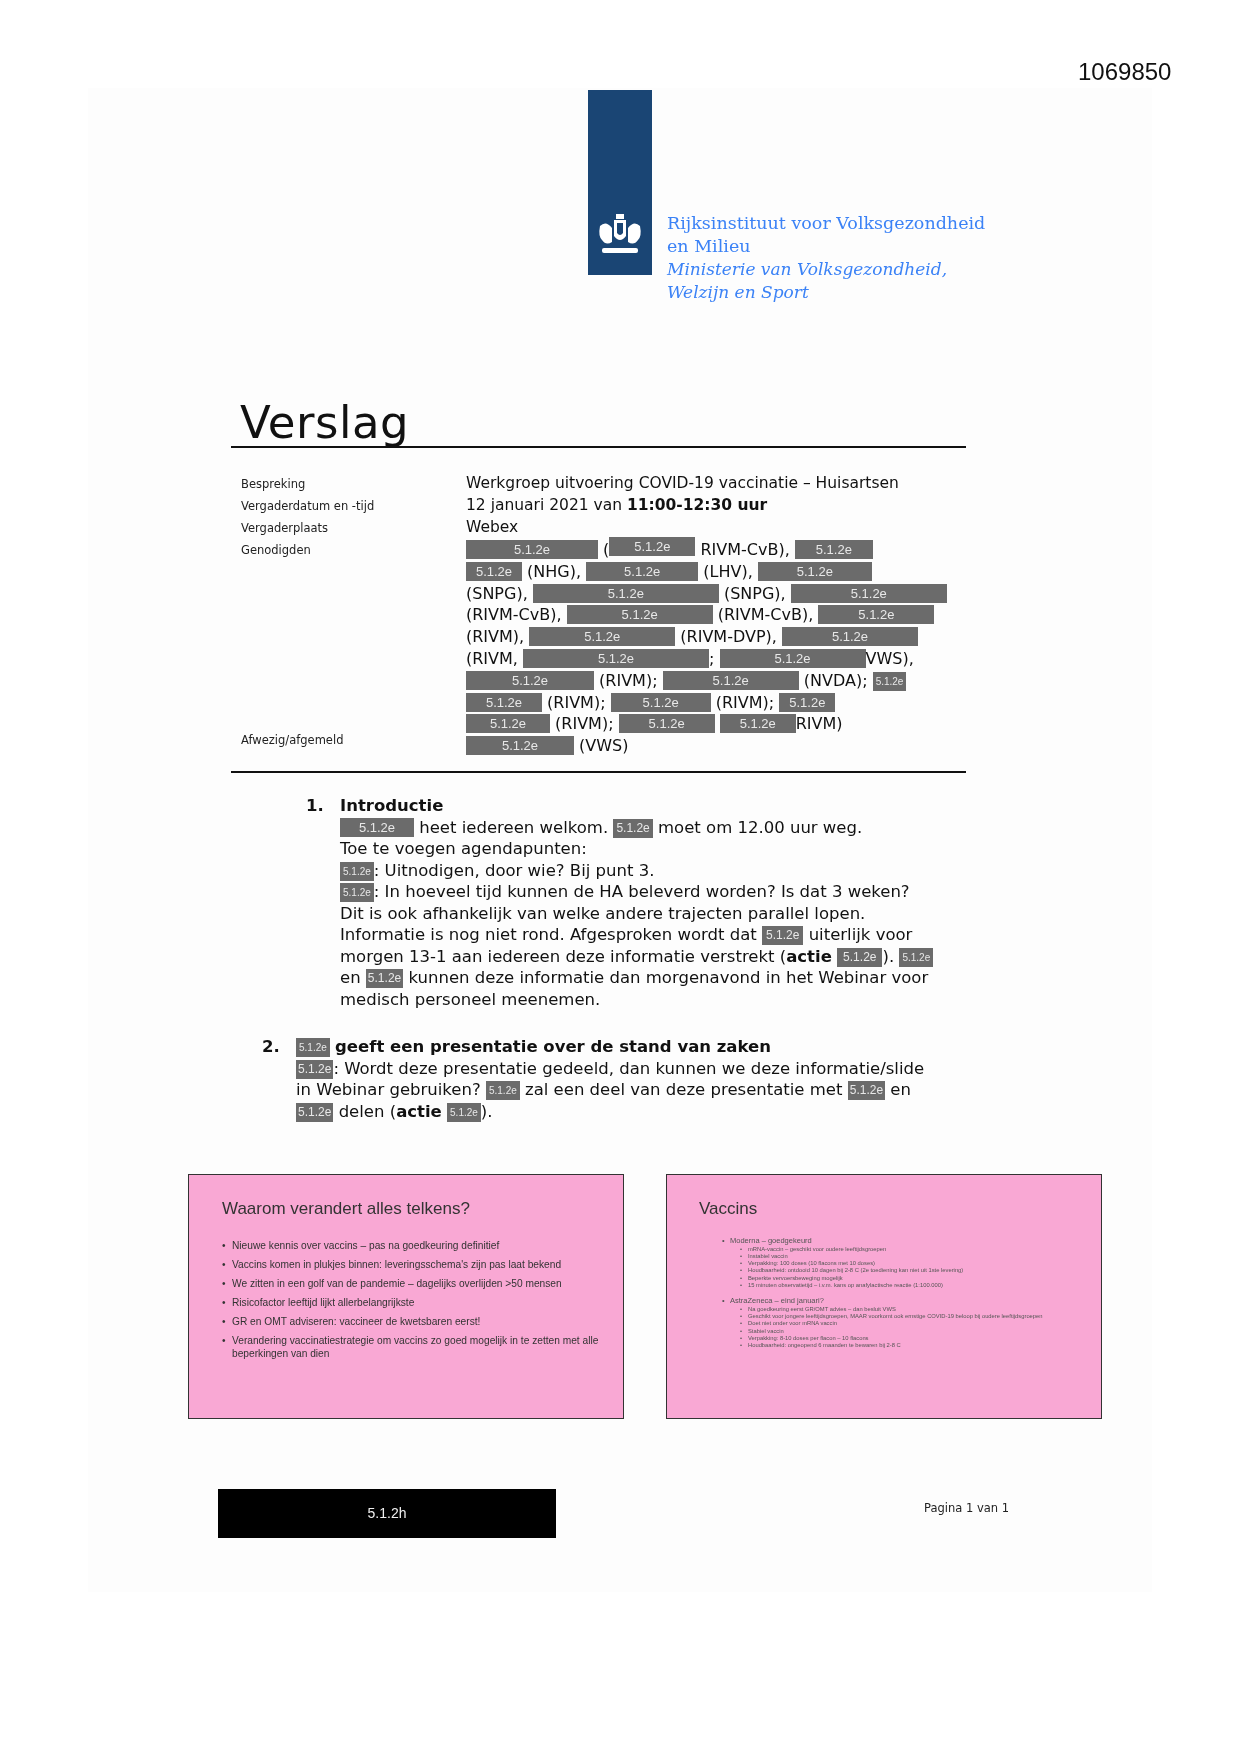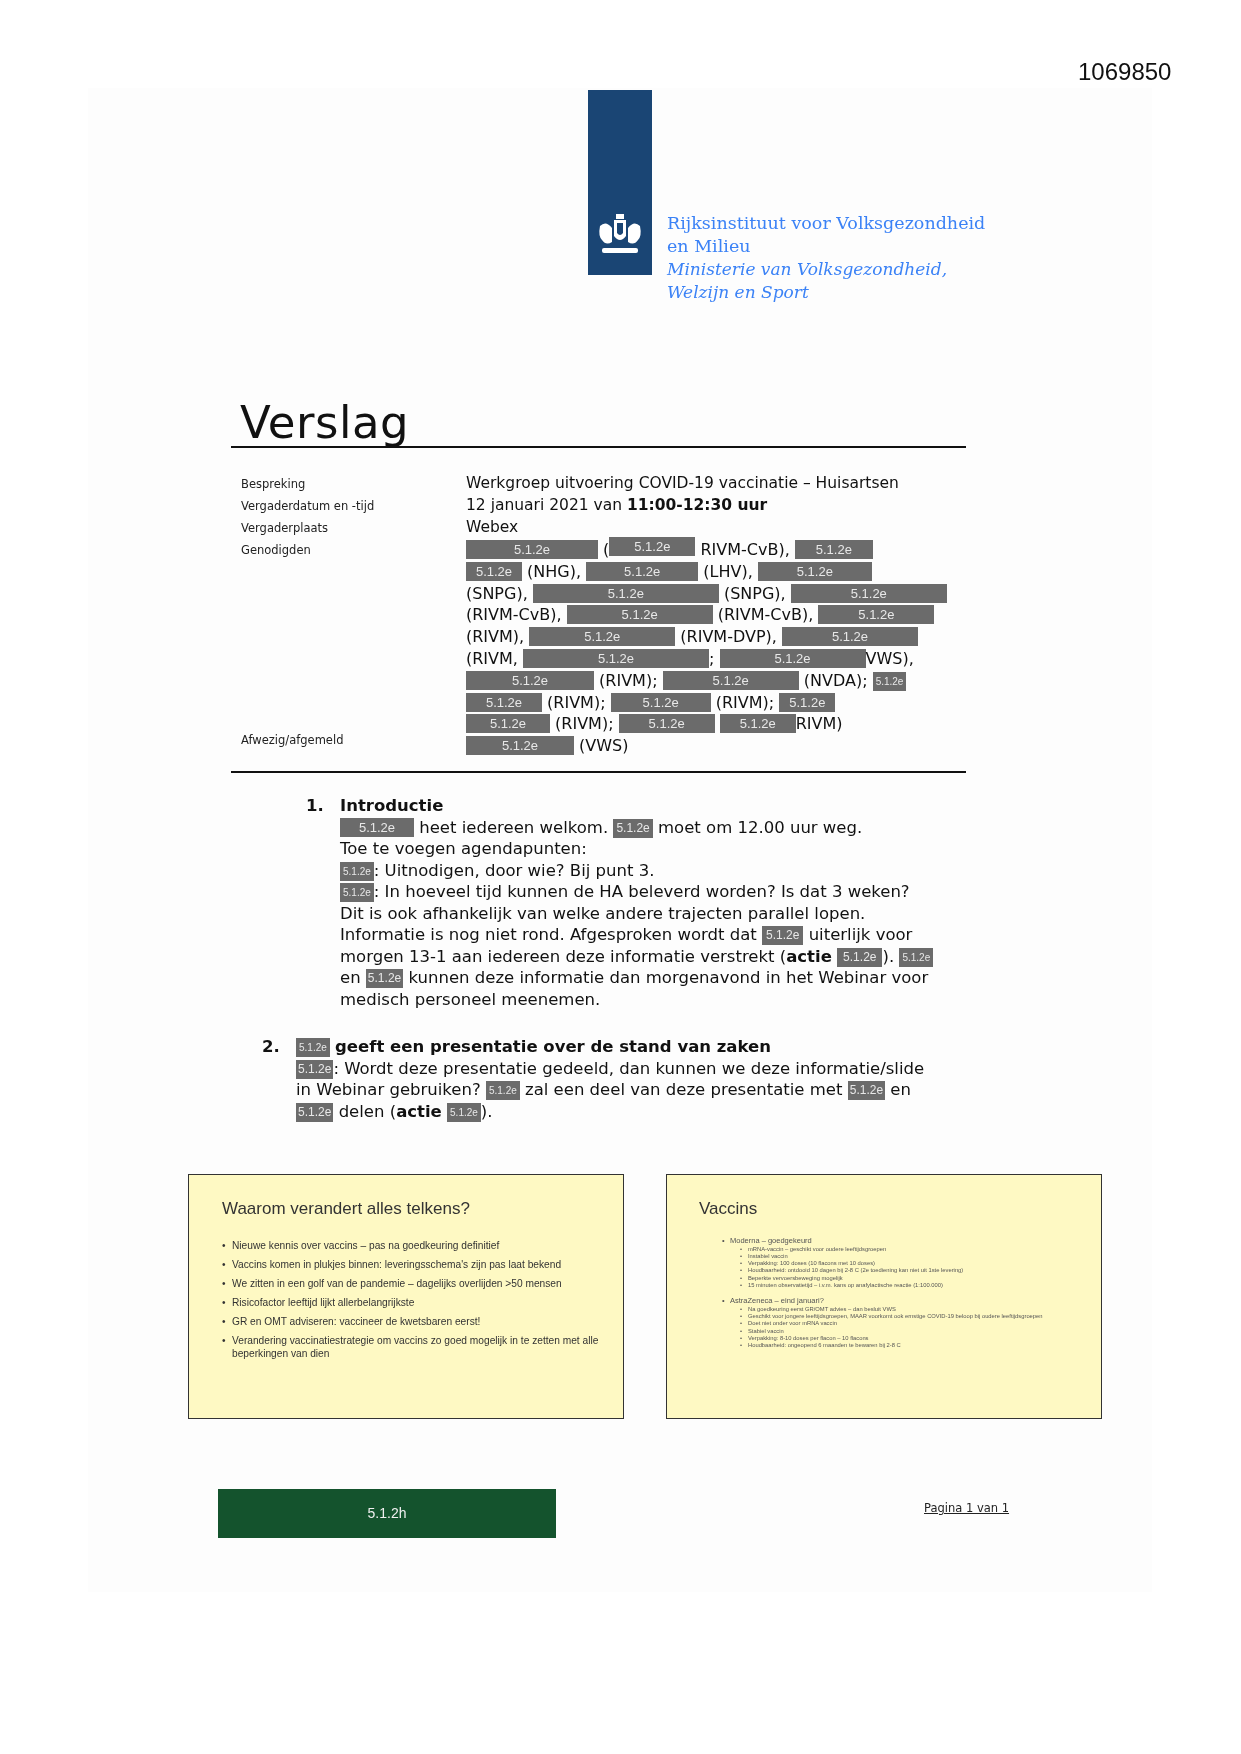--- a/index.html
+++ b/index.html
@@ -23,38 +23,38 @@
   .r { display:inline-block; background:#6b6b6b; color:#e8e8e8; font-family:"Liberation Sans", sans-serif; font-size:13px; line-height:19px; height:19px; padding:0 8px; text-align:center; vertical-align:1px; }
   .r.sm { font-size:10px; padding:0 3px; }
   .att-lines { position:absolute; left:466px; top:537px; font-size:16px; line-height:21.8px; width:480px; }
   .att-line { white-space:nowrap; }
 
   .sec { position:absolute; left:262px; font-size:16.5px; line-height:21.5px; color:#111; }
   .sec .num { display:inline-block; width:34px; font-weight:bold; }
   .sec .head { font-weight:bold; }
   .sec .body { padding-left:34px; }
 
-  .slide { position:absolute; top:1174px; width:434px; height:243px; border:1.5px solid #333; background:#fef9c3; }
+  .slide { position:absolute; top:1174px; width:434px; height:243px; border:1.5px solid #333; background:#f9a8d4; }
   .slide h3 { margin:0; font-family:"Liberation Sans", sans-serif; font-weight:normal; color:#333; }
   .slide1 { left:188px; }
   .slide2 { left:666px; }
   .s1-title { position:absolute; left:33px; top:24px; font-size:17px; }
   .s1-list { position:absolute; left:33px; top:64px; width:380px; margin:0; padding:0; list-style:none; font-family:"Liberation Sans", sans-serif; font-size:10.2px; color:#333; line-height:13px; }
   .s1-list li { position:relative; padding-left:10px; margin-bottom:6px; }
   .s1-list li::before { content:"•"; position:absolute; left:0; top:0; }
   .s2-title { position:absolute; left:32px; top:24px; font-size:17px; }
   .s2-list { position:absolute; left:32px; top:62px; width:390px; margin:0; padding:0; list-style:none; font-family:"Liberation Sans", sans-serif; font-size:6.5px; color:#555; line-height:8.5px; }
   .s2-list > li { position:relative; padding-left:8px; font-size:7.5px; margin-bottom:8px;margin-left:23px; }
   .s2-list > li::before { content:"•"; position:absolute; left:0; }
   .s2-sub { list-style:none; margin:0; padding:0 0 0 10px; }
   .s2-sub li { position:relative; padding-left:8px; font-size:5.8px; line-height:7.3px; }
   .s2-sub li::before { content:"•"; position:absolute; left:0; }
 
-  .footer-redact { position:absolute; left:218px; top:1489px; width:338px; height:49px; background:#14532d; color:#f0f0f0; font-family:"Liberation Sans", sans-serif; font-size:14px; text-align:center; line-height:49px; }
-  .page-num { position:absolute; left:924px; top:1501px; font-size:11.5px; color:#222;text-decoration:underline; }
+  .footer-redact { position:absolute; left:218px; top:1489px; width:338px; height:49px; background:#000000; color:#f0f0f0; font-family:"Liberation Sans", sans-serif; font-size:14px; text-align:center; line-height:49px; }
+  .page-num { position:absolute; left:924px; top:1501px; font-size:11.5px; color:#222; }
 </style>
 </head>
 <body>
 
 <div class="doc-id">1069850</div>
 <div class="page"></div>
 
 <div class="logo-bar"></div>
 <svg class="crest" viewBox="0 0 56 48">
   <g fill="#ffffff">

